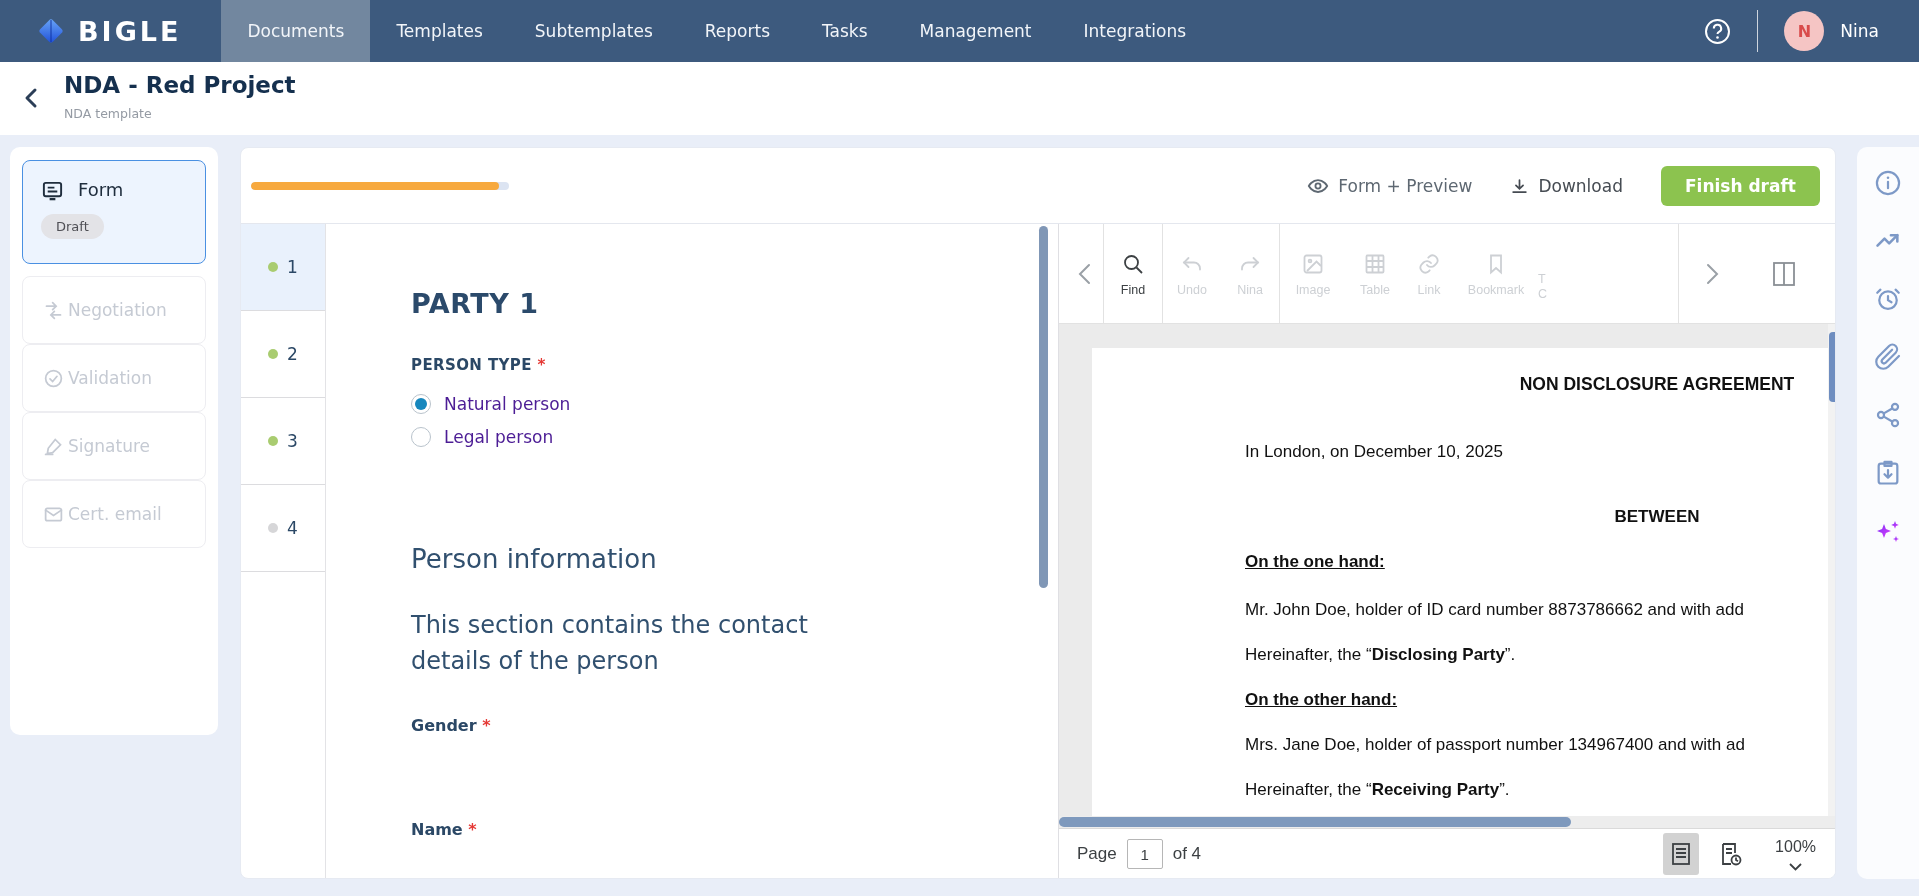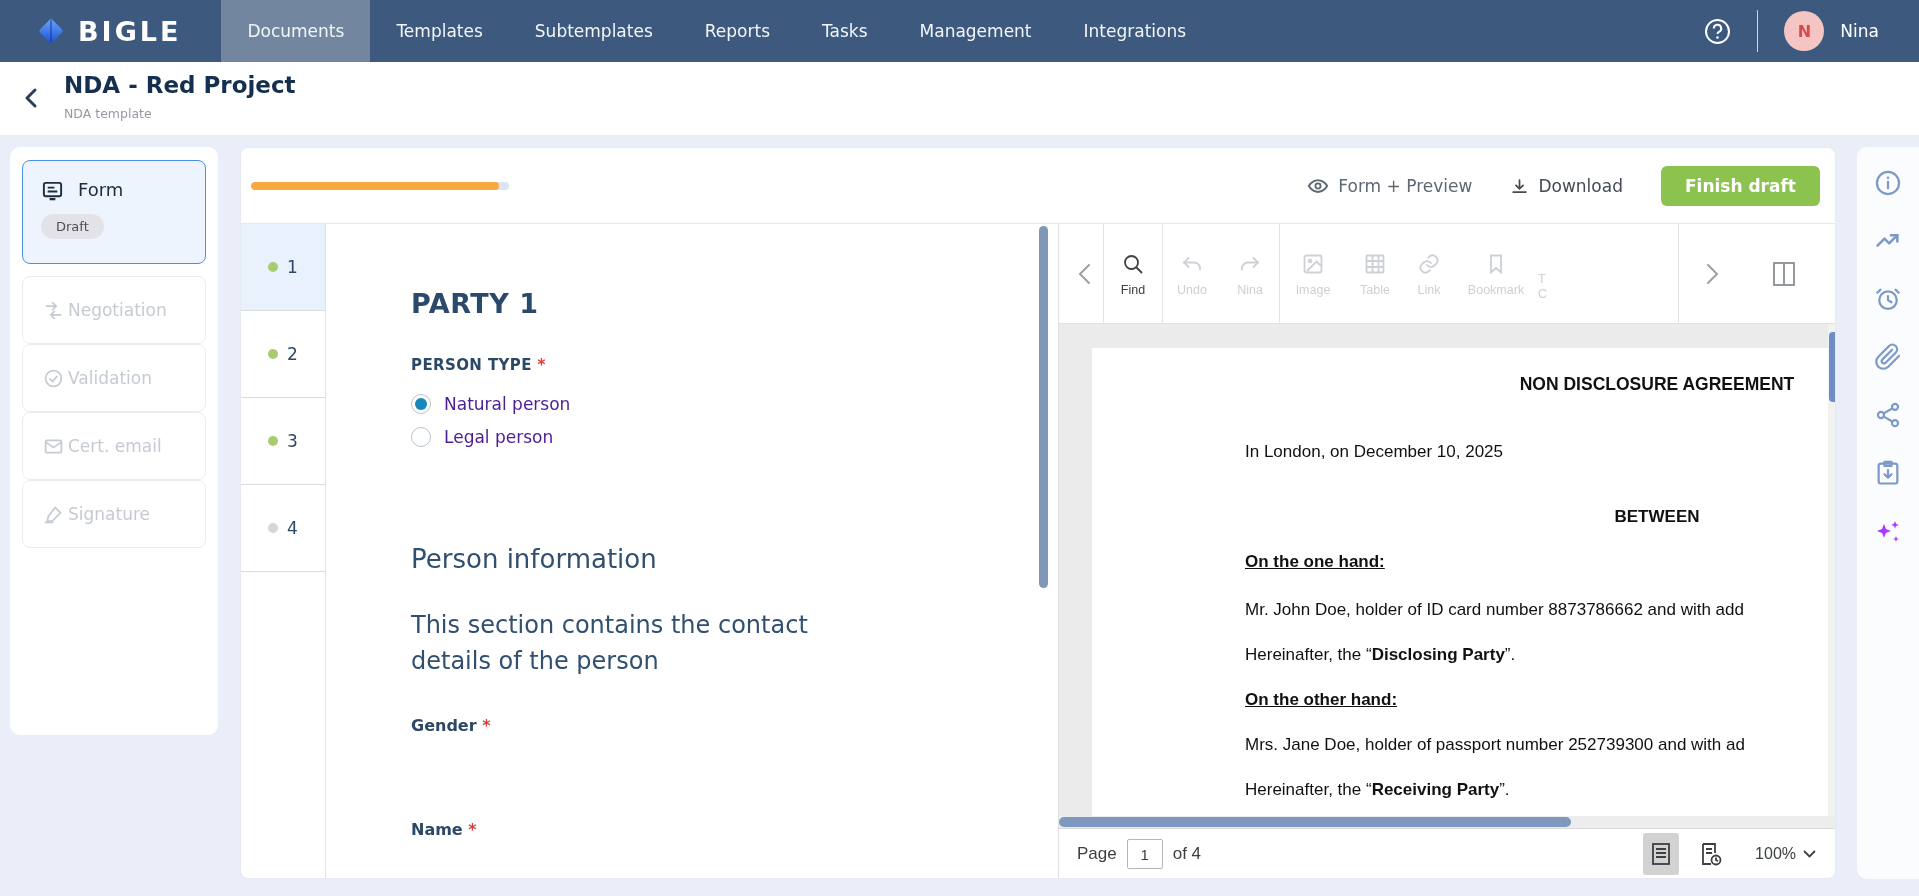--- a/index.html
+++ b/index.html
@@ -98,21 +98,21 @@
   .doc-vscroll-track { position:absolute; left:769px; top:100px; width:10px; height:492px; background:#f2f2f2; }
   .doc-vscroll-thumb { position:absolute; left:770px; top:108px; width:9px; height:70px; background:#6e8dc0; border-radius:4px; }
   .doc-hscroll { position:absolute; left:0; top:592px; width:779px; height:12px; background:#ededed; }
   .doc-hscroll-thumb { position:absolute; left:0; top:1px; width:512px; height:10px; background:#7e99bd; border-radius:5px; }
 
   .pager-bar { position:absolute; left:0; top:604px; width:779px; height:51px; background:#fff; border-top:1px solid #dadada; display:flex; align-items:center; padding:0 22px 0 18px; color:#3c4043; font-size:17px; }
   .page-input { width:36px; height:30px; border:1px solid #b6b6b6; border-radius:2px; text-align:center; font-size:15px; color:#3c4043; margin:0 10px; font-family:inherit; }
   .pager-right { margin-left:auto; display:flex; align-items:center; gap:14px; }
   .view-btn { width:36px; height:42px; display:flex; align-items:center; justify-content:center; border-radius:3px; cursor:pointer; color:#3c4043; }
   .view-btn.active { background:#d2d2d2; }
-  .zoom-ctl { display:flex; align-items:center; gap:7px; font-size:16px; cursor:pointer; margin-left:12px; }
+  .zoom-ctl { display:flex; align-items:center; gap:7px; font-size:16px; cursor:pointer; margin-left:12px;flex-direction:column; }
 
   
   .rail { position:absolute; left:1857px; top:147px; width:62px; height:732px; background:#fbfcfe; border-radius:10px 0 0 10px; display:flex; flex-direction:column; align-items:center; padding-top:22px; gap:30px; }
   .rail-icon { color:#7d99c7; cursor:pointer; display:flex; }
 </style>
 </head>
 <body>
 
 <div class="screen">
 
@@ -186,31 +186,31 @@
     </div>
     <div class="wf-card wf-item">
       <svg width="21" height="21" viewBox="0 0 24 24" fill="none" stroke="#c5cad3" stroke-width="2" stroke-linecap="round">
         <circle cx="12" cy="12" r="9"></circle>
           <path d="M8 12.5l3 3 5-6"></path>
       </svg>
       <span>Validation</span>
     </div>
     <div class="wf-card wf-item">
       <svg width="21" height="21" viewBox="0 0 24 24" fill="none" stroke="#c5cad3" stroke-width="2" stroke-linecap="round">
+        <path d="M14 4l6 6-9 9-6 1 1-6z"></path>
+          <path d="M3 21h8"></path>
+      </svg>
+      <span>Signature</span>
+    </div>
+    <div class="wf-card wf-item">
+      <svg width="21" height="21" viewBox="0 0 24 24" fill="none" stroke="#c5cad3" stroke-width="2" stroke-linecap="round">
         <rect x="3" y="5" width="18" height="14" rx="2"></rect>
           <path d="M3 7l9 6 9-6"></path>
       </svg>
       <span>Cert. email</span>
-    </div>
-    <div class="wf-card wf-item">
-      <svg width="21" height="21" viewBox="0 0 24 24" fill="none" stroke="#c5cad3" stroke-width="2" stroke-linecap="round">
-        <path d="M14 4l6 6-9 9-6 1 1-6z"></path>
-          <path d="M3 21h8"></path>
-      </svg>
-      <span>Signature</span>
     </div>
   </div>
 
   <div class="main-card">
     <div class="card-top">
       <div class="progress-track">
         <div class="progress-fill" style="width: 96%;"></div>
       </div>
       <div class="top-actions">
         <span class="tool-link">
@@ -360,21 +360,21 @@
 
         <div class="doc-area">
           <div class="doc-page">
             <div class="doc-title">NON DISCLOSURE AGREEMENT</div>
             <div class="doc-p" style="top:94px">In London, on December 10, 2025</div>
             <div class="doc-center">BETWEEN</div>
             <div class="doc-p doc-h" style="top:204px">On the one hand:</div>
             <div class="doc-p" style="top:252px">Mr. John Doe, holder of ID card number 8873786662 and with add</div>
             <div class="doc-p" style="top:297px"><span>Hereinafter, the “</span><b>Disclosing Party</b><span>”.</span></div>
             <div class="doc-p doc-h" style="top:342px">On the other hand:</div>
-            <div class="doc-p" style="top:387px">Mrs. Jane Doe, holder of passport number 252739300 and with ad</div>
+            <div class="doc-p" style="top:387px">Mrs. Jane Doe, holder of passport number 134967400 and with ad</div>
             <div class="doc-p" style="top:432px"><span>Hereinafter, the “</span><b>Receiving Party</b><span>”.</span></div>
           </div>
         </div>
         <div class="doc-vscroll-track"></div>
         <div class="doc-vscroll-thumb"></div>
         <div class="doc-hscroll">
           <div class="doc-hscroll-thumb"></div>
         </div>
 
         <div class="pager-bar">

